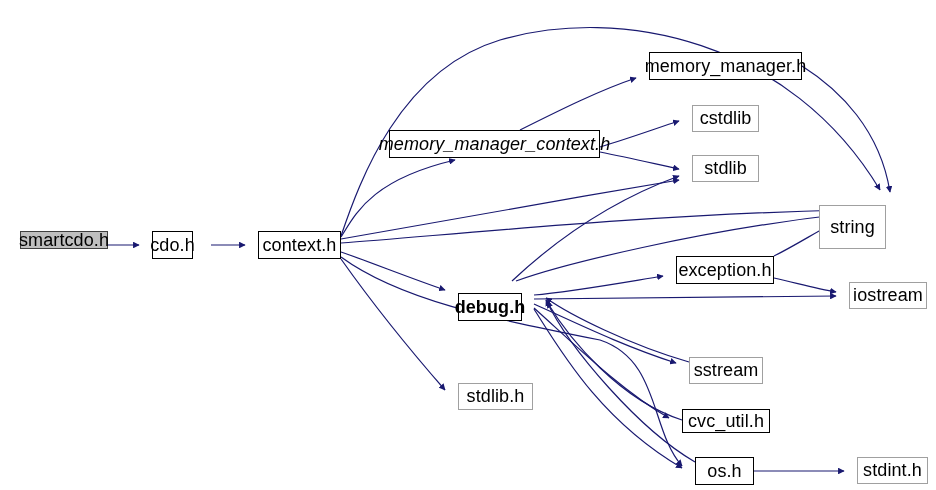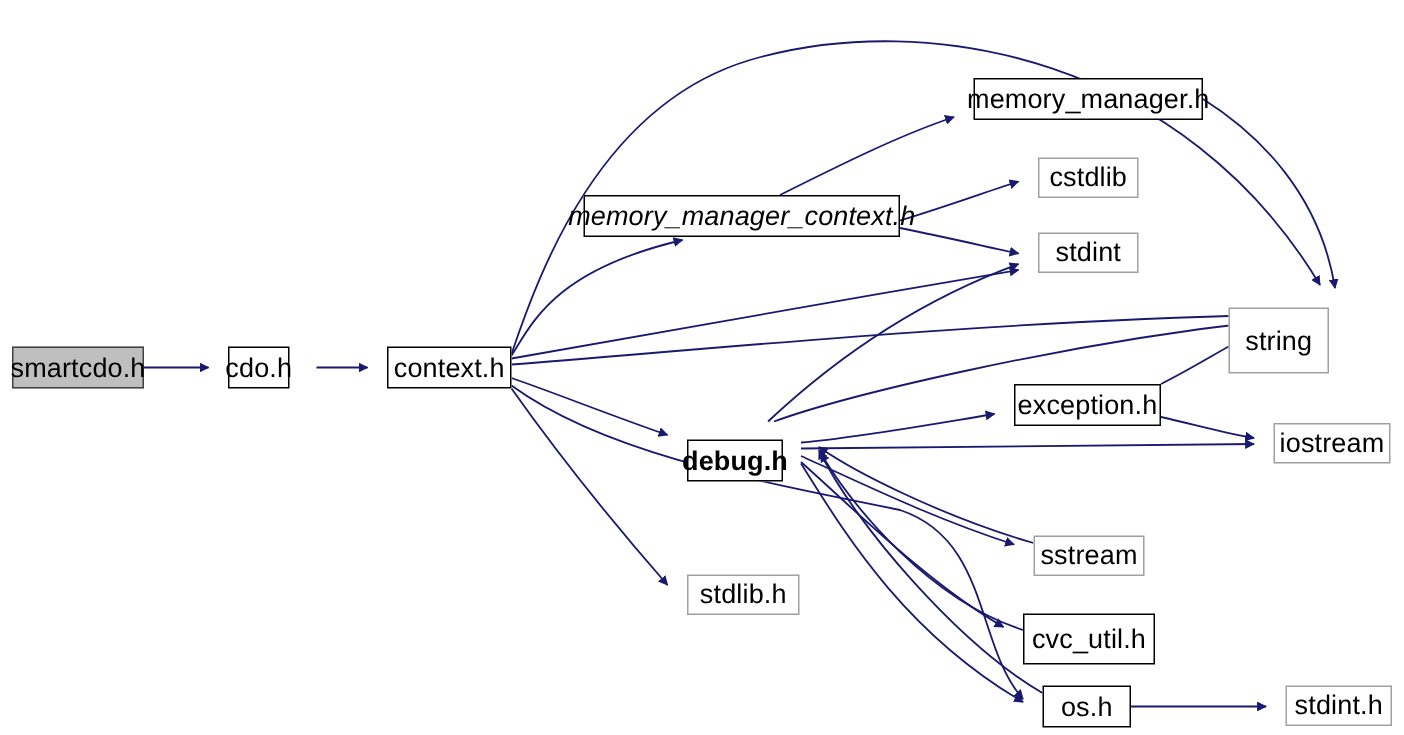--- a/index.html
+++ b/index.html
@@ -63,60 +63,60 @@
         <path d="M774,278 C800,284 818,289 836,292" fill="none" stroke="#191970" stroke-width="1.2" marker-end="url(#arrow)"></path>
         <path d="M754,471 L844,471" fill="none" stroke="#191970" stroke-width="1.2" marker-end="url(#arrow)"></path>
         <path d="M802,66 C840,90 880,130 890,192" fill="none" stroke="#191970" stroke-width="1.2" marker-end="url(#arrow)"></path>
         <path d="M682,420 C620,400 570,340 547,302" fill="none" stroke="#191970" stroke-width="1.2" marker-end="url(#arrow)"></path>
         <path d="M695,462 C640,430 570,350 546,300" fill="none" stroke="#191970" stroke-width="1.2" marker-end="url(#arrow)"></path>
         <path d="M689,362 C630,345 570,315 546,298" fill="none" stroke="#191970" stroke-width="1.2" marker-end="url(#arrow)"></path>
       </g>
   </svg>
 
   <div id="nodes">
-      <div class="node current" style="left: 8px; top: 231px; width: 88px; height: 28px;">
+      <div class="node current" style="left: 20px; top: 231px; width: 88px; height: 18px;">
         <span class="node-label">smartcdo.h</span>
       </div>
       <div class="node" style="left: 152px; top: 231px; width: 41px; height: 28px;">
         <span class="node-label">cdo.h</span>
       </div>
       <div class="node" style="left: 258px; top: 231px; width: 83px; height: 28px;">
         <span class="node-label">context.h</span>
       </div>
       <div class="node" style="left: 389px; top: 130px; width: 211px; height: 28px; font-style: italic;">
         <span class="node-label">memory_manager_context.h</span>
       </div>
       <div class="node" style="left: 649px; top: 52px; width: 153px; height: 28px;">
         <span class="node-label">memory_manager.h</span>
       </div>
       <div class="node ext" style="left: 692px; top: 105px; width: 67px; height: 27px;">
         <span class="node-label">cstdlib</span>
       </div>
       <div class="node ext" style="left: 692px; top: 155px; width: 67px; height: 27px;">
-        <span class="node-label">stdint</span>
+        <span class="node-label">stdlib</span>
       </div>
       <div class="node ext" style="left: 819px; top: 205px; width: 67px; height: 44px;">
         <span class="node-label">string</span>
       </div>
       <div class="node" style="left: 458px; top: 293px; width: 64px; height: 28px; font-weight: bold;">
         <span class="node-label">debug.h</span>
       </div>
       <div class="node" style="left: 676px; top: 256px; width: 98px; height: 28px;">
         <span class="node-label">exception.h</span>
       </div>
       <div class="node ext" style="left: 849px; top: 282px; width: 78px; height: 27px;">
         <span class="node-label">iostream</span>
       </div>
       <div class="node ext" style="left: 689px; top: 357px; width: 74px; height: 27px;">
         <span class="node-label">sstream</span>
       </div>
       <div class="node ext" style="left: 458px; top: 383px; width: 75px; height: 27px;">
         <span class="node-label">stdlib.h</span>
       </div>
-      <div class="node" style="left: 682px; top: 409px; width: 88px; height: 34px;">
+      <div class="node" style="left: 682px; top: 409px; width: 88px; height: 24px;">
         <span class="node-label">cvc_util.h</span>
       </div>
       <div class="node" style="left: 695px; top: 457px; width: 59px; height: 28px;">
         <span class="node-label">os.h</span>
       </div>
       <div class="node ext" style="left: 857px; top: 457px; width: 71px; height: 27px;">
         <span class="node-label">stdint.h</span>
       </div>
     </div>
 

